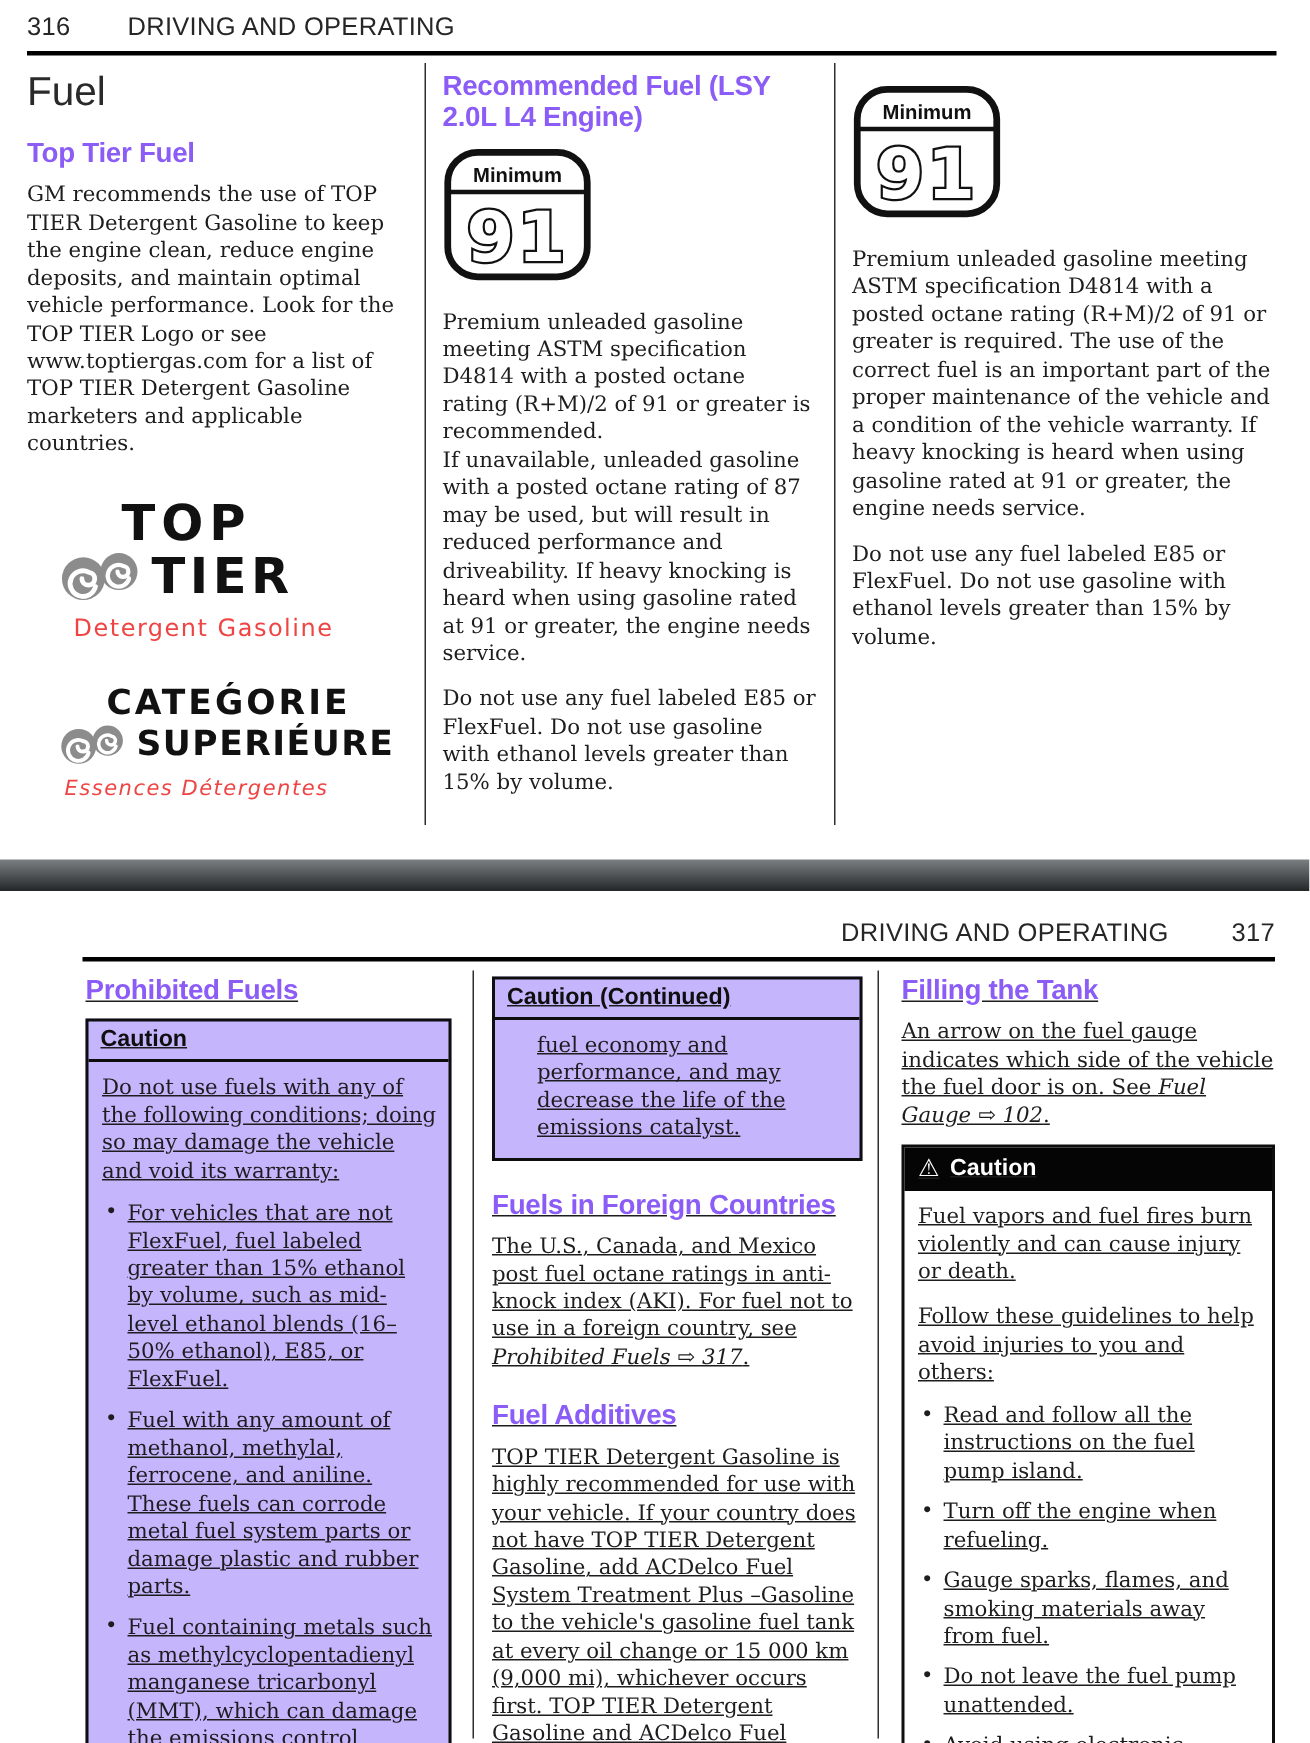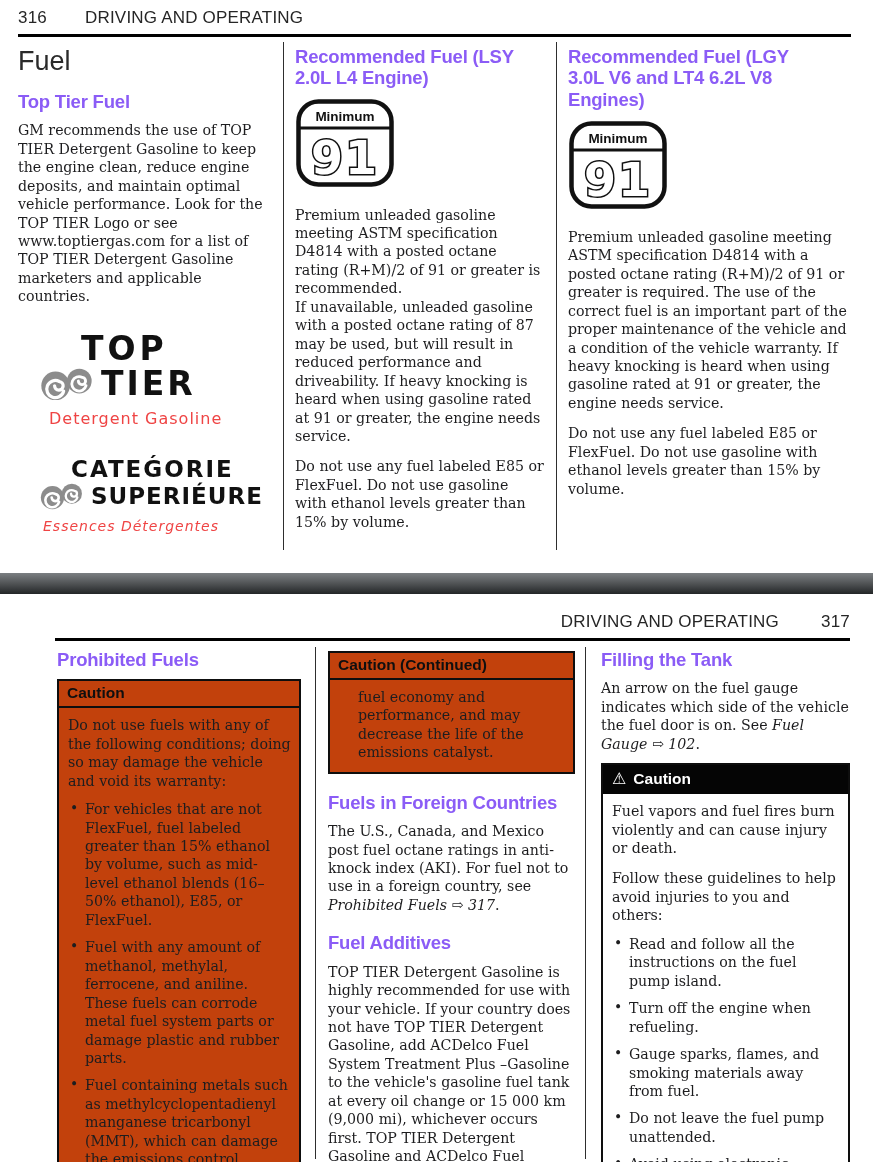--- a/index.html
+++ b/index.html
@@ -40,26 +40,26 @@
   
   .badge-wrap{margin:6px 0 14px;text-decoration:underline;}
   .c316-3 .badge-wrap{margin-top:10px;}
   
   .band{position:absolute;top:573px;left:0;width:873px;height:21px;
     background:linear-gradient(180deg,#7b7f82 0%,#55585a 45%,#232627 100%);}
   
   .page317{position:absolute;top:612px;left:55px;right:23px;}
   .hdr317{display:flex;justify-content:flex-end;align-items:baseline;gap:42px;
     font-size:17px;color:#262626;letter-spacing:0.2px;}
-  .cols317{display:flex;margin-top:6px;height:512px;}
+  .cols317{display:flex;margin-top:6px;height:512px;text-decoration:underline;}
   .c317-1{width:260px;padding:2px 14px 0 2px;box-sizing:border-box;}
   .c317-2{width:270px;border-left:1px solid #2e2e2e;padding:2px 10px 0 12px;box-sizing:border-box;}
   .c317-3{flex:1;border-left:1px solid #2e2e2e;padding:2px 0 0 15px;box-sizing:border-box;}
   
-  .cbox{border:2px solid #0e0e0e;margin-top:7px;background:#c2410c;}
+  .cbox{border:2px solid #0e0e0e;margin-top:7px;background:#c4b5fd;}
   .cbox-h{border-bottom:2px solid #0e0e0e;padding:3px 8px 4px;
     font-family:"Liberation Sans","DejaVu Sans",sans-serif;font-weight:bold;
     font-size:15.5px;color:#0f0f0f;}
   .cbox-b{padding:8px 8px 2px 9px;font-size:14.2px;line-height:1.30;}
   .cbox-b.indent{padding-left:28px;}
   .wbox{border:2px solid #0e0e0e;margin-top:10px;background:#fff;}
   .wbox-h{background:#050505;color:#fff;padding:5px 9px 6px;
     font-family:"Liberation Sans","DejaVu Sans",sans-serif;font-weight:bold;
     font-size:15.5px;display:flex;align-items:center;gap:7px;}
   .warn-tri{font-family:"DejaVu Sans",sans-serif;font-weight:400;font-size:16px;line-height:1;}
@@ -129,21 +129,20 @@
           <line x1="4" y1="30" x2="96" y2="30" stroke="#111" stroke-width="3"></line>
           <text x="50" y="76" text-anchor="middle" font-family="DejaVu Sans, sans-serif" font-weight="bold" font-size="46" letter-spacing="2" fill="#ffffff" stroke="#111" stroke-width="3" paint-order="stroke fill">91</text>
         </svg>
       </div>
       <p class="bodytxt">Premium unleaded gasoline meeting ASTM specification D4814 with a posted octane rating (R+M)/2 of 91 or greater is recommended.</p>
       <p class="bodytxt">If unavailable, unleaded gasoline with a posted octane rating of 87 may be used, but will result in reduced performance and driveability. If heavy knocking is heard when using gasoline rated at 91 or greater, the engine needs service.</p>
       <p class="bodytxt gap">Do not use any fuel labeled E85 or FlexFuel. Do not use gasoline with ethanol levels greater than 15% by volume.</p>
     </div>
 
     <div class="c316-3">
-      <div class="h-sec sans" style="max-width:230px;">Recommended Fuel (LGY 3.0L V6 and LT4 6.2L V8 Engines)</div>
       <div class="badge-wrap">
         <svg width="100" height="90" viewBox="0 0 100 90">
           <rect x="3.5" y="3.5" width="93" height="83" rx="20" fill="#fff" stroke="#111" stroke-width="4.5"></rect>
           <text x="50" y="23" text-anchor="middle" font-family="Liberation Sans, DejaVu Sans, sans-serif" font-weight="bold" font-size="13.5" fill="#111">Minimum</text>
           <line x1="4" y1="30" x2="96" y2="30" stroke="#111" stroke-width="3"></line>
           <text x="50" y="76" text-anchor="middle" font-family="DejaVu Sans, sans-serif" font-weight="bold" font-size="46" letter-spacing="2" fill="#ffffff" stroke="#111" stroke-width="3" paint-order="stroke fill">91</text>
         </svg>
       </div>
       <p class="bodytxt">Premium unleaded gasoline meeting ASTM specification D4814 with a posted octane rating (R+M)/2 of 91 or greater is required. The use of the correct fuel is an important part of the proper maintenance of the vehicle and a condition of the vehicle warranty. If heavy knocking is heard when using gasoline rated at 91 or greater, the engine needs service.</p>
       <p class="bodytxt gap">Do not use any fuel labeled E85 or FlexFuel. Do not use gasoline with ethanol levels greater than 15% by volume.</p>

